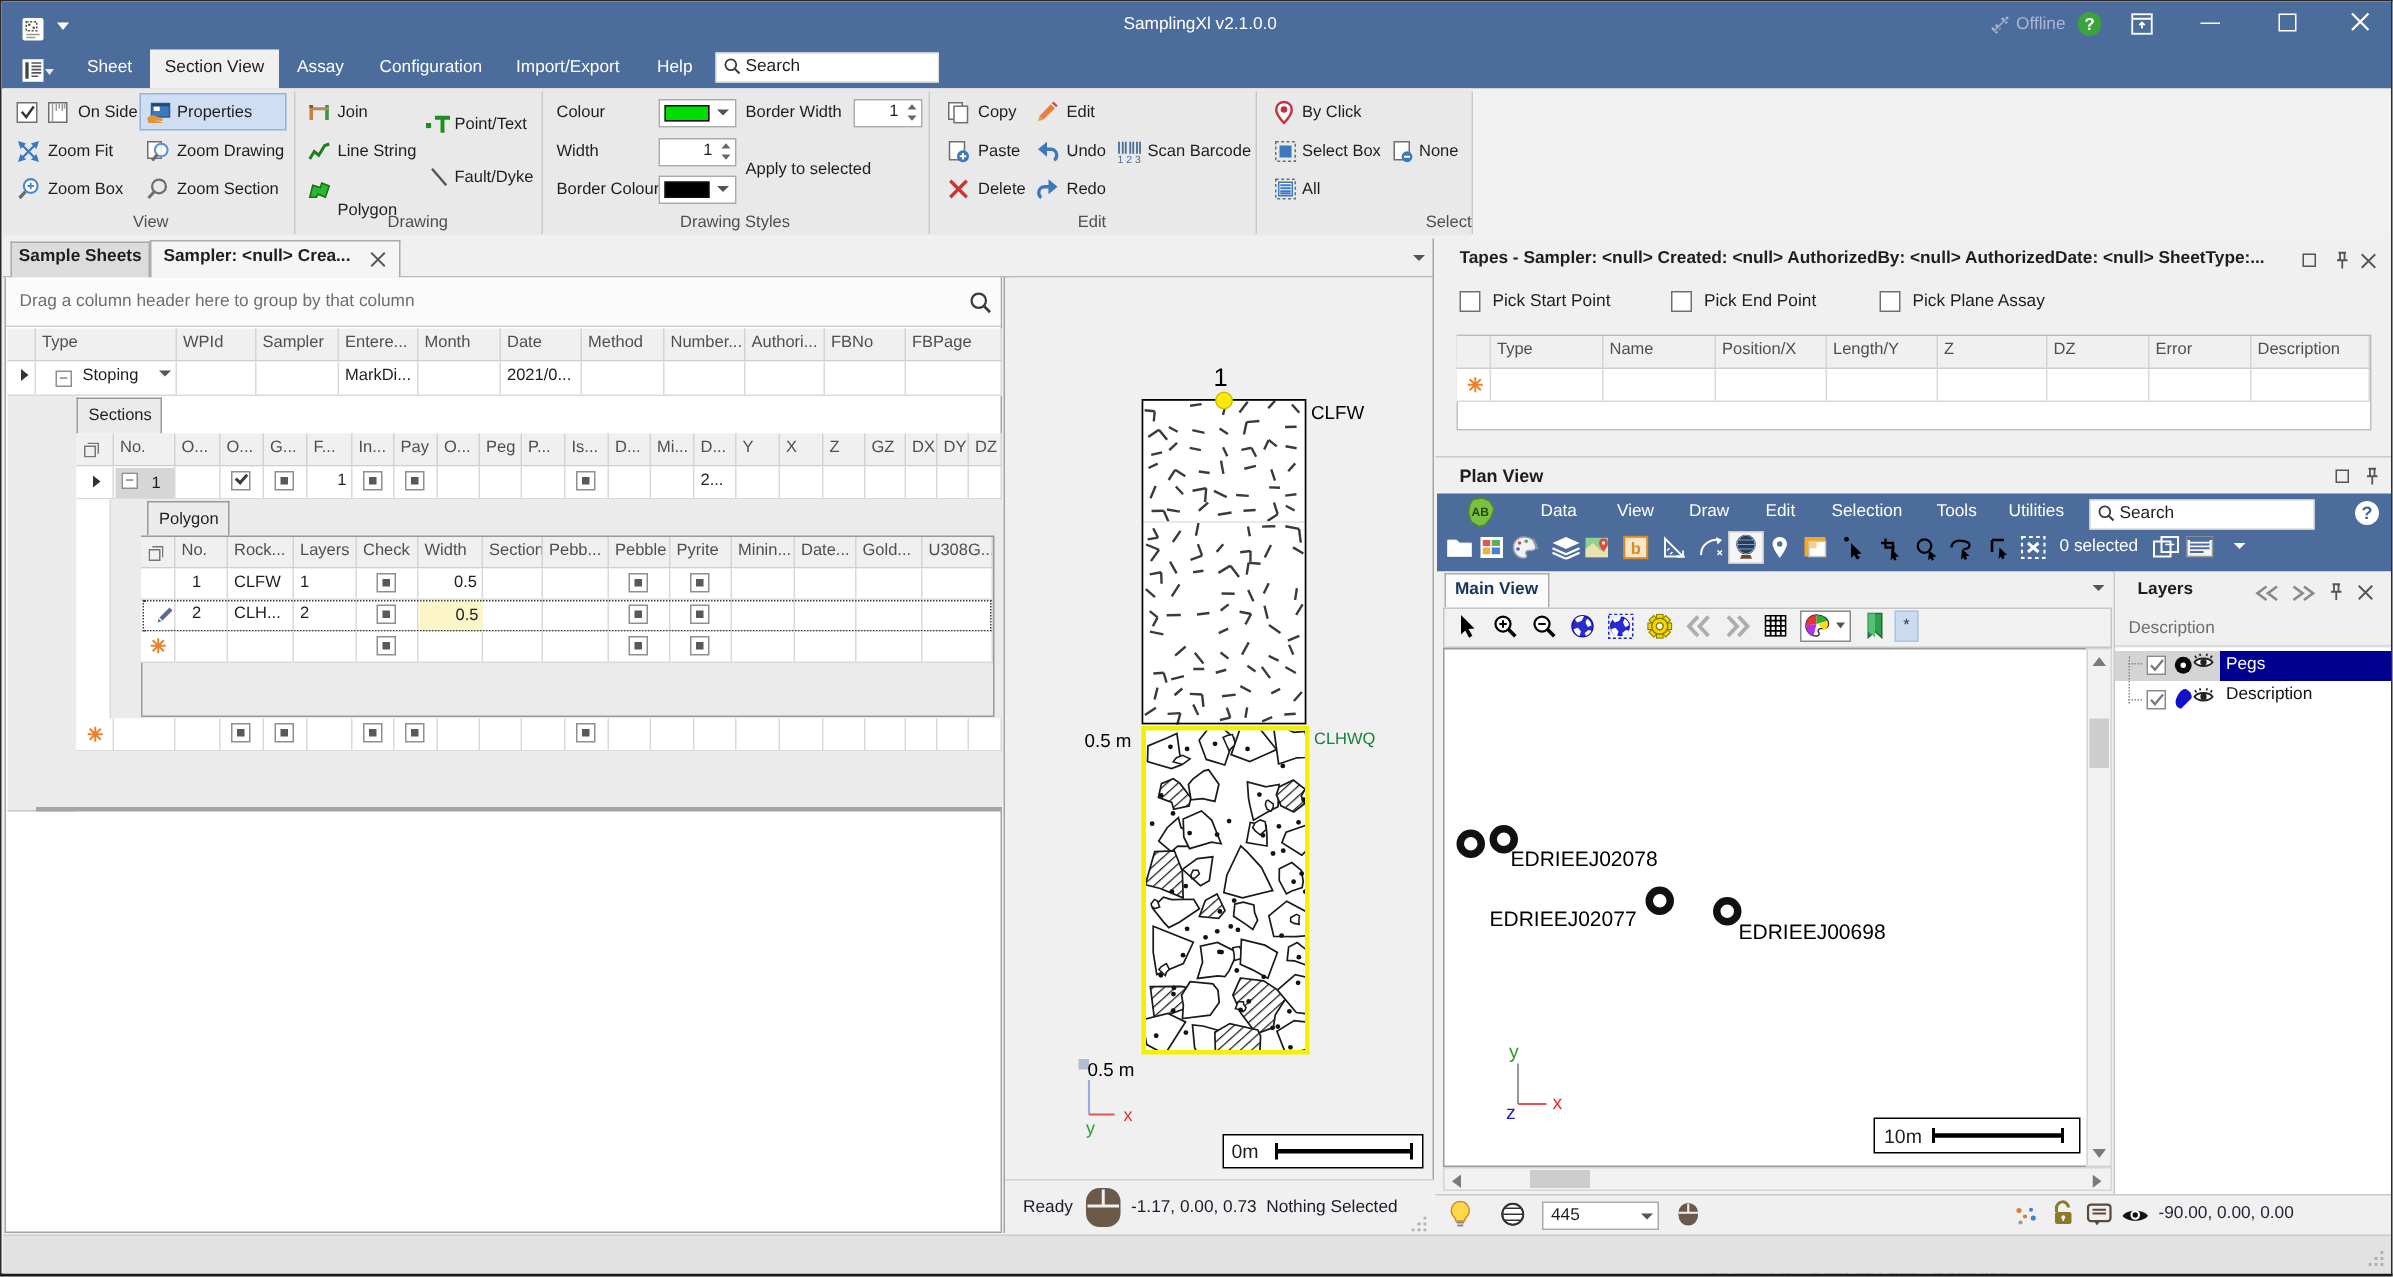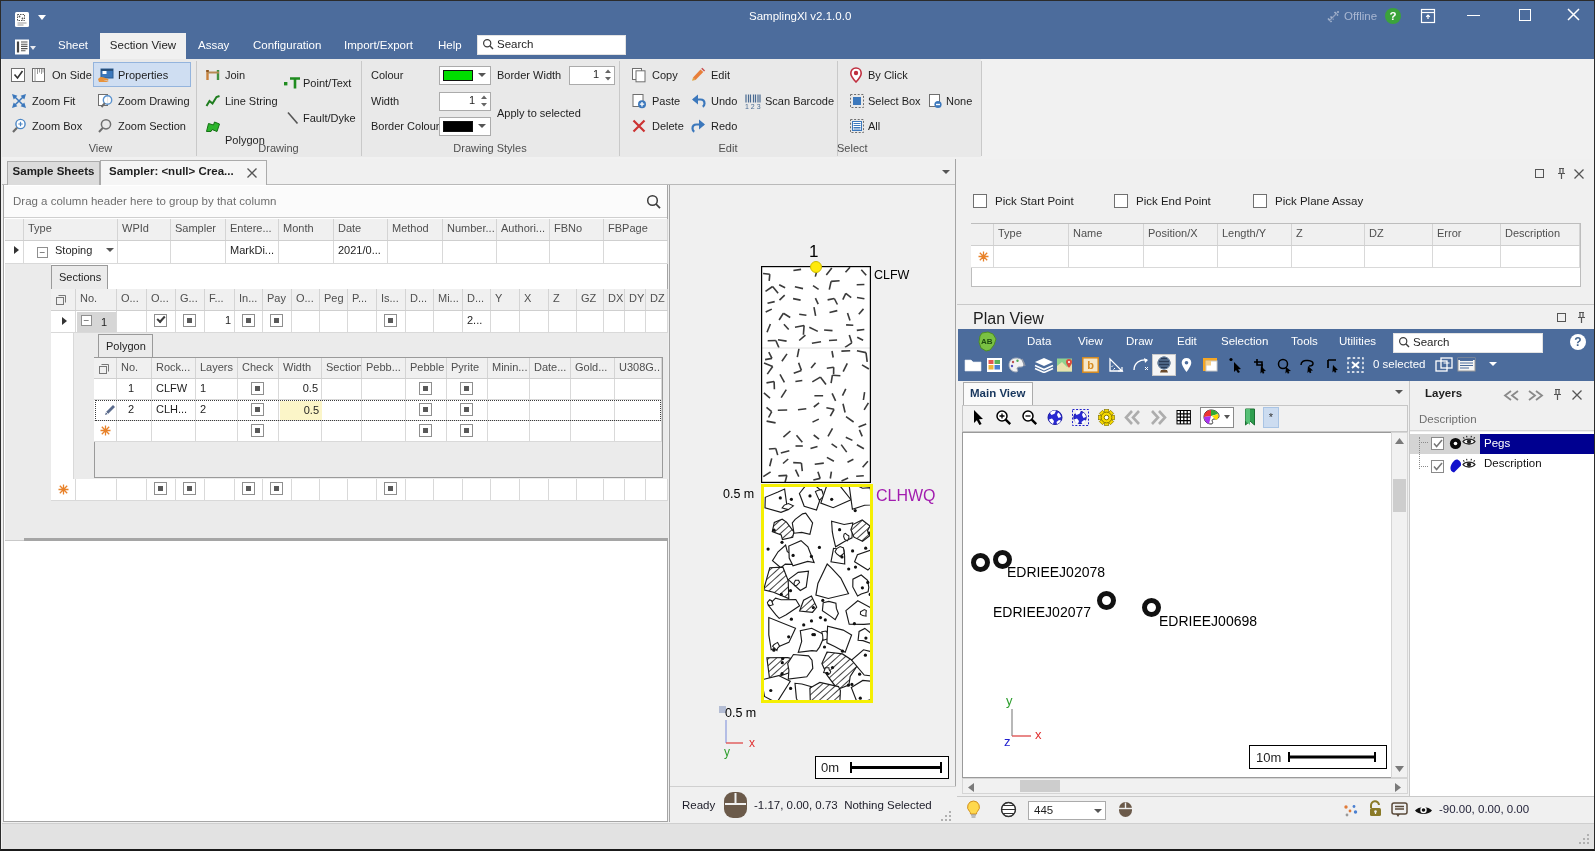--- a/index.html
+++ b/index.html
@@ -87,21 +87,21 @@
     <div class="ab" style="left:1px;top:58px;width:979px;height:98px;background:#e9e9e9"></div>
     <div class="ab" style="left:195px;top:60px;width:1px;height:95px;background:#c9c9c9"></div>
     <div class="ab" style="left:360px;top:60px;width:1px;height:95px;background:#c9c9c9"></div>
     <div class="ab" style="left:618px;top:60px;width:1px;height:95px;background:#c9c9c9"></div>
     <div class="ab" style="left:836px;top:60px;width:1px;height:95px;background:#c9c9c9"></div>
     <div class="ab" style="left:980px;top:60px;width:1px;height:95px;background:#c9c9c9"></div>
     <div class="ab" style="left:4px;top:141px;width:191px;text-align:center;color:#4f4f4f">View</div>
     <div class="ab" style="left:195px;top:141px;width:165px;text-align:center;color:#4f4f4f">Drawing</div>
     <div class="ab" style="left:360px;top:141px;width:258px;text-align:center;color:#4f4f4f">Drawing Styles</div>
     <div class="ab" style="left:618px;top:141px;width:218px;text-align:center;color:#4f4f4f">Edit</div>
-    <div class="ab" style="left:836px;top:141px;width:144px;text-align:left;color:#4f4f4f">Select</div>
+    <div class="ab" style="left:836px;top:141px;width:144px;text-align:right;color:#4f4f4f">Select</div>
     <div class="ck" style="left:10px;top:67px"></div>
     <div class="ab" style="left:12px;top:68px">
       <svg width="11" height="11" viewBox="0 0 11 11" xmlns="http://www.w3.org/2000/svg">
         <path d="M1.5 5.5l3 3.5 5-7" fill="none" stroke="#333" stroke-width="1.6"></path>
       </svg>
     </div>
     <div class="ab ricon" style="left:30px;top:66px">
       <svg width="16" height="16" viewBox="0 0 16 16" xmlns="http://www.w3.org/2000/svg">
         <rect x="1.5" y="1.5" width="12" height="13" fill="#fff" stroke="#6f6f6f"></rect>
         <path d="M4 1.5v13" stroke="#9a9a9a"></path>
@@ -826,21 +826,21 @@
           <circle cx="29.1" cy="68.4" r="1.6" fill="#111"></circle>
           <circle cx="98.4" cy="100.8" r="1.6" fill="#111"></circle>
           <circle cx="55.4" cy="60.4" r="1.6" fill="#111"></circle>
           <circle cx="95.6" cy="187.2" r="1.6" fill="#111"></circle>
           <circle cx="58.8" cy="113.4" r="1.6" fill="#111"></circle>
           <circle cx="27.4" cy="132.2" r="1.6" fill="#111"></circle>
         </g>
       </svg>
     </div>
     <div class="ab" style="left:722px;top:486px;font-size:12.5px;color:#000">0.5 m</div>
-    <div class="ab" style="left:875px;top:486px;font-size:16px;color:#a21caf">CLHWQ</div>
+    <div class="ab" style="left:875px;top:486px;font-size:11px;color:#15803d">CLHWQ</div>
     <div class="ab" style="left:718px;top:705px;width:7px;height:7px;background:#9aa7c8;opacity:0.7"></div>
     <div class="ab" style="left:724px;top:705px;font-size:12.5px;color:#000">0.5 m</div>
     <div class="ab" style="left:716px;top:718px">
       <svg width="42" height="40" viewBox="0 0 42 40" xmlns="http://www.w3.org/2000/svg">
         <path d="M9 1v23" stroke="#9aa7e0" stroke-width="1.4"></path>
         <path d="M9 24h17" stroke="#e05555" stroke-width="1.4"></path>
         <text x="7" y="37" font-size="12" fill="#2e9e2e" font-family="Liberation Sans">y</text>
         <text x="32" y="28" font-size="12" fill="#e03030" font-family="Liberation Sans">x</text>
       </svg>
     </div>
@@ -867,20 +867,21 @@
       <svg width="10" height="10" xmlns="http://www.w3.org/2000/svg">
         <rect x="8" y="0" width="2" height="2" fill="#b0b0b0"></rect>
         <rect x="4" y="4" width="2" height="2" fill="#b0b0b0"></rect>
         <rect x="8" y="4" width="2" height="2" fill="#b0b0b0"></rect>
         <rect x="0" y="8" width="2" height="2" fill="#b0b0b0"></rect>
         <rect x="4" y="8" width="2" height="2" fill="#b0b0b0"></rect>
         <rect x="8" y="8" width="2" height="2" fill="#b0b0b0"></rect>
       </svg>
     </div>
     <div class="ab" style="left:956px;top:158px;width:638px;height:145px;background:#f0f0f0"></div>
+    <div class="ab" style="left:972px;top:165px;width:558px;overflow:hidden;font-weight:bold;font-size:11.5px;white-space:nowrap">Tapes - Sampler: &lt;null&gt; Created: &lt;null&gt; AuthorizedBy: &lt;null&gt; AuthorizedDate: &lt;null&gt; SheetType:...</div>
     <div class="ab" style="left:1534px;top:168px;width:9px;height:9px;border:1.4px solid #555"></div>
     <div class="ab" style="left:1555px;top:166px">
       <svg width="11" height="13" viewBox="0 0 11 13" xmlns="http://www.w3.org/2000/svg">
         <path d="M3 1.5h5M4 1.5v5h3v-5M2 6.5h7M5.5 6.5V12" fill="none" stroke="#555" stroke-width="1.2"></path>
       </svg>
     </div>
     <div class="ab" style="left:1572px;top:167px">
       <svg width="12" height="12" viewBox="0 0 12 12" xmlns="http://www.w3.org/2000/svg">
         <path d="M1.5 1.5l9 9M10.5 1.5l-9 9" stroke="#555" stroke-width="1.3"></path>
       </svg>
@@ -917,21 +918,21 @@
       <div class="dcell" style="left:23px;width:75px"></div>
       <div class="dcell" style="left:98px;width:75px"></div>
       <div class="dcell" style="left:173px;width:74px"></div>
       <div class="dcell" style="left:247px;width:74px"></div>
       <div class="dcell" style="left:321px;width:73px"></div>
       <div class="dcell" style="left:394px;width:68px"></div>
       <div class="dcell" style="left:462px;width:68px"></div>
       <div class="dcell" style="left:530px;width:79px"></div>
     </div>
     <div class="ab" style="left:956px;top:303px;width:638px;height:492px;background:#f0f0f0;border-top:1px solid #c9c9c9"></div>
-    <div class="ab" style="left:972px;top:309px;font-weight:normal;font-size:16px">Plan View</div>
+    <div class="ab" style="left:972px;top:309px;font-weight:bold;font-size:12px">Plan View</div>
     <div class="ab" style="left:1556px;top:312px;width:9px;height:9px;border:1.4px solid #555"></div>
     <div class="ab" style="left:1575px;top:310px">
       <svg width="11" height="13" viewBox="0 0 11 13" xmlns="http://www.w3.org/2000/svg">
         <path d="M3 1.5h5M4 1.5v5h3v-5M2 6.5h7M5.5 6.5V12" fill="none" stroke="#555" stroke-width="1.2"></path>
       </svg>
     </div>
     <div class="ab blue" style="left:957px;top:328px;width:637px;height:52px"></div>
     <div class="ab" style="left:973px;top:330px">
       <svg width="26" height="22" viewBox="0 0 26 22" xmlns="http://www.w3.org/2000/svg">
         <path d="M8 2l6-1 5 2 3 5-2 6-4 5-4 1-5-3-2-6 1-6z" fill="#7ac143" stroke="#4e8f22"></path>

